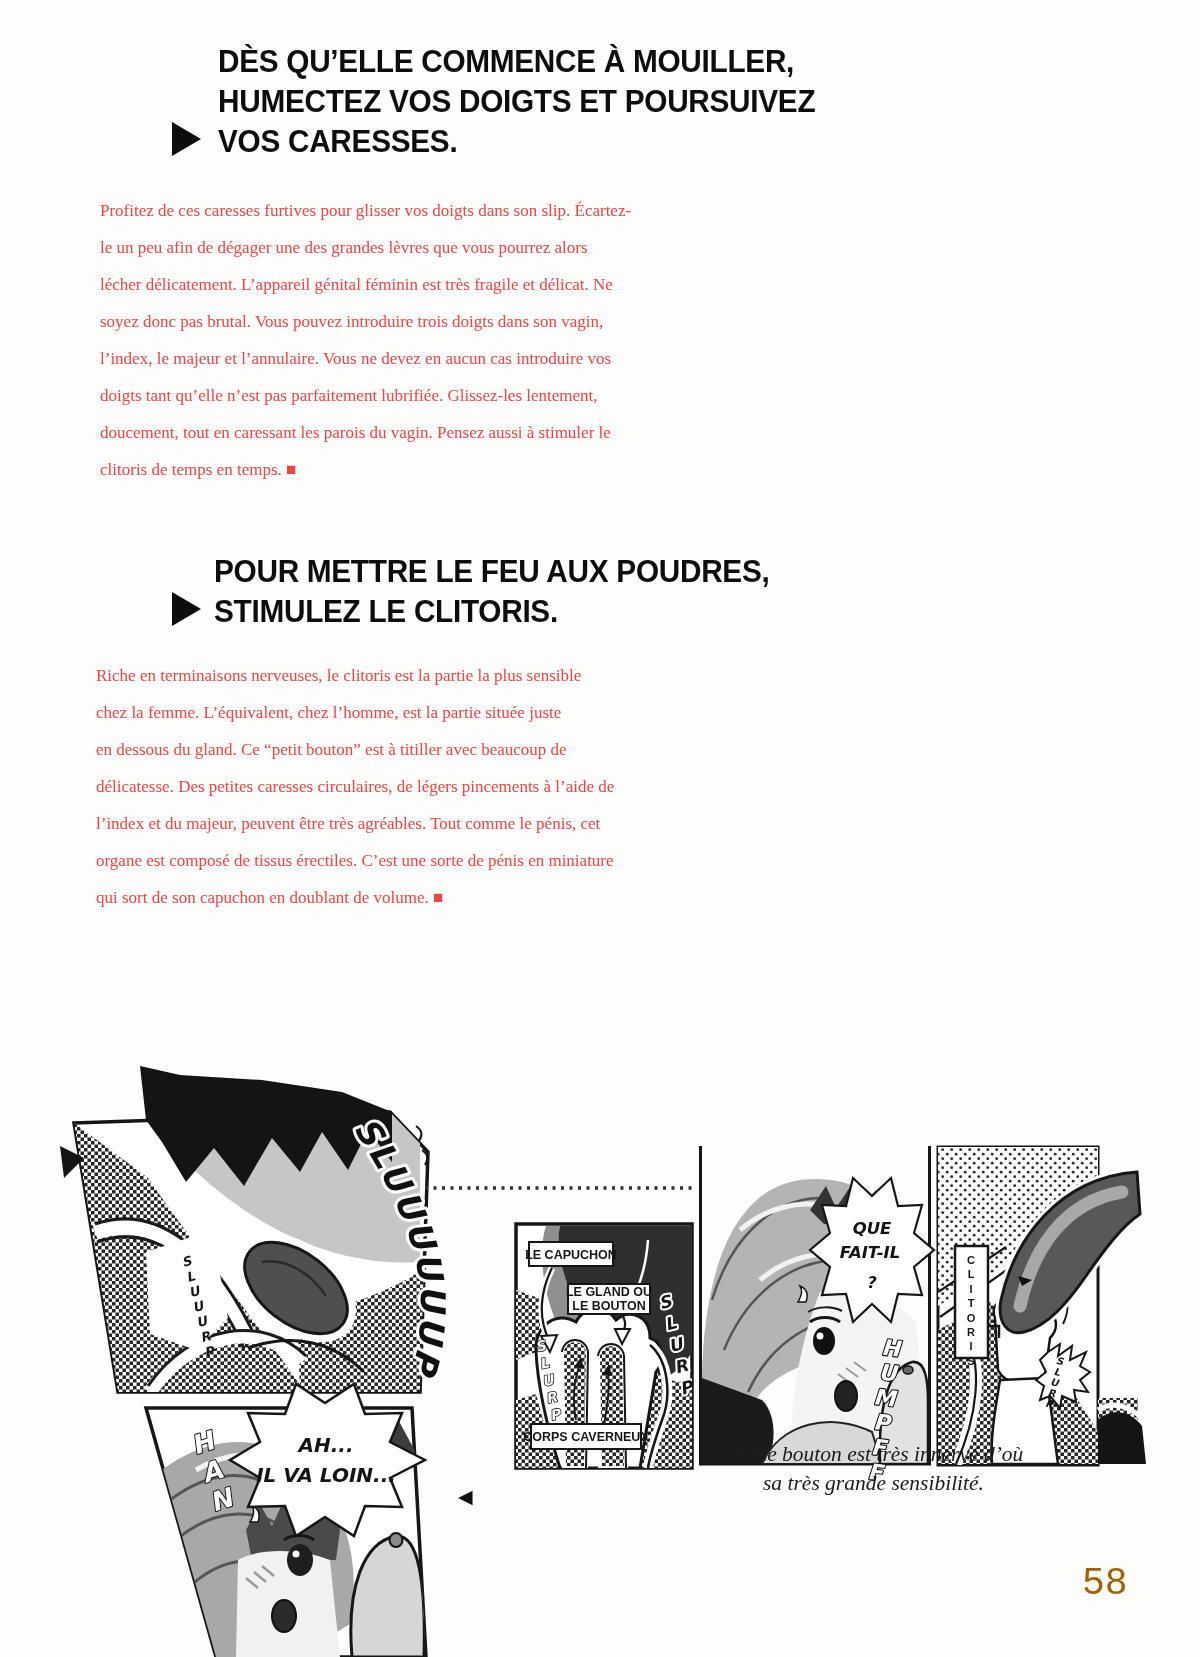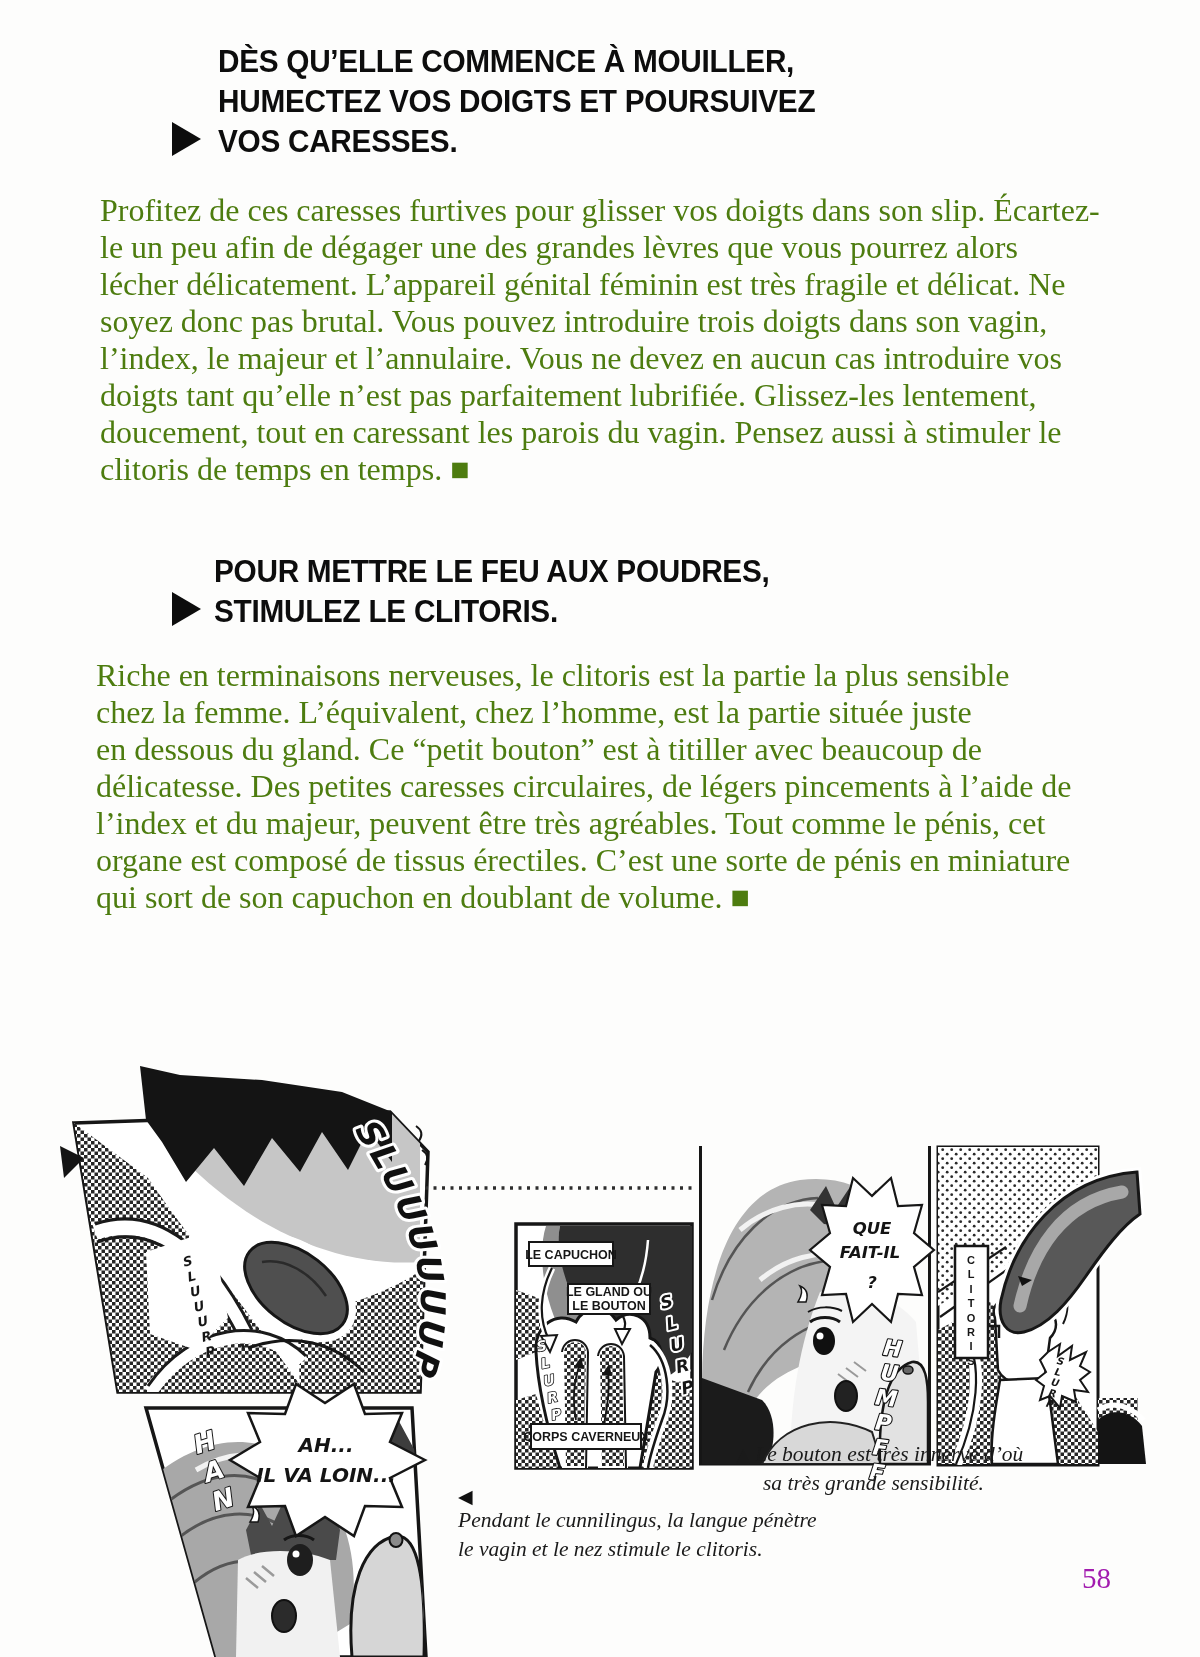--- a/index.html
+++ b/index.html
@@ -4,26 +4,26 @@
 <style>
   html,body{margin:0;padding:0}
   body{width:1200px;height:1657px;background:#fdfdfc;position:relative;overflow:hidden;
        font-family:"Liberation Serif","DejaVu Serif",serif;color:#141414}
   .abs{position:absolute}
   .heading{font-family:"Liberation Sans","DejaVu Sans",sans-serif;font-weight:800;
            font-size:31px;line-height:40px;letter-spacing:-0.3px;white-space:pre-line;
            color:#0d0d0d;transform:scaleX(.96);transform-origin:left top}
   .tri{width:0;height:0;border-top:17px solid transparent;border-bottom:17px solid transparent;
        border-left:29px solid #0d0d0d}
-  .bodytext{font-size:32px;line-height:37px;white-space:pre-line;color:#4d7c0f;width:1080px}
+  .bodytext{font-size:17px;line-height:37px;white-space:pre-line;color:#ef4444;width:1080px}
   .caption{font-size:21.5px;line-height:29px;font-style:italic;white-space:pre-line;color:#1a1a1a}
   .cap-hang{padding-left:27px;text-indent:-27px}
   .caption .mk{font-style:normal;font-family:"DejaVu Sans",sans-serif;font-size:18px}
   .mkblock{font-family:"DejaVu Sans",sans-serif;font-size:19px;color:#111;line-height:20px}
-  .pagenum{font-family:Liberation Serif, serif;font-size:29px;color:#a21caf}
+  .pagenum{font-family:Liberation Mono, monospace;font-size:38px;color:#a16207}
   svg text{user-select:none}
   .sfx{font-family:"DejaVu Sans",sans-serif;font-weight:bold;font-style:italic}
   .lbl{font-family:"Liberation Sans","DejaVu Sans",sans-serif;font-weight:bold;text-anchor:middle;fill:#161616}
   .bub{font-family:"DejaVu Sans",sans-serif;font-weight:bold;font-style:italic;text-anchor:middle;fill:#141414}
   .vert{writing-mode:vertical-lr;text-orientation:upright}
   .halo{paint-order:stroke;stroke-linejoin:round}
 </style>
 </head>
 <body>
 
@@ -247,20 +247,18 @@
       <text class="sfx vert" x="1062" y="1356" font-size="10" fill="#161616" transform="rotate(14 1062 1356)">SLURP</text>
     </g>
     <path d="M1098,1398 L1138,1398 L1138,1420 L1098,1420 Z" fill="url(#checker)"></path>
     <path d="M1098,1410 C1115,1400 1130,1406 1144,1420" fill="none" stroke="#fff" stroke-width="5"></path>
     <path d="M1098,1420 C1110,1408 1130,1410 1142,1426 L1146,1464 L1098,1464 Z" fill="#141414"></path>
   </g>
 </svg>
 
 <div class="abs" style="left:458px;top:1486px;width:520px">
   <div class="mkblock">◀</div>
-  <div class="caption">Pendant le cunnilingus, la langue pénètre
-le vagin et le nez stimule le clitoris.</div>
 </div>
 
 <div class="abs caption cap-hang" style="left:736px;top:1440px;width:400px"><span class="mk">▲</span> <span>Le bouton est très innervé d’où
 sa très grande sensibilité.</span></div>
 
 <div class="abs pagenum" style="left:1082px;top:1562px">58</div>
 
 </body></html>

